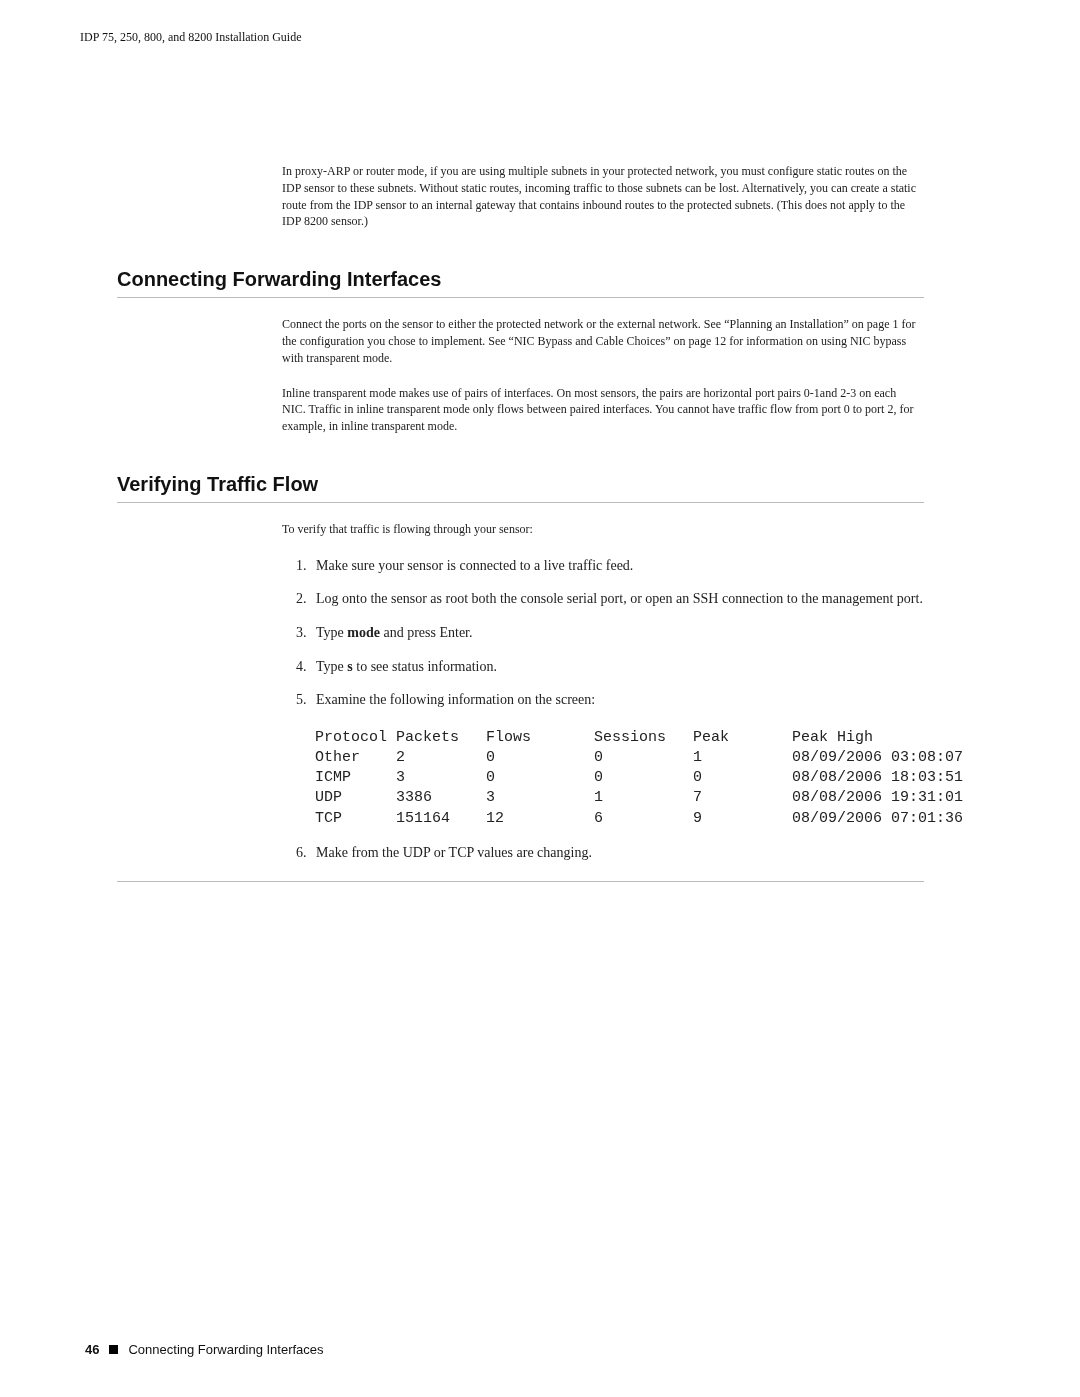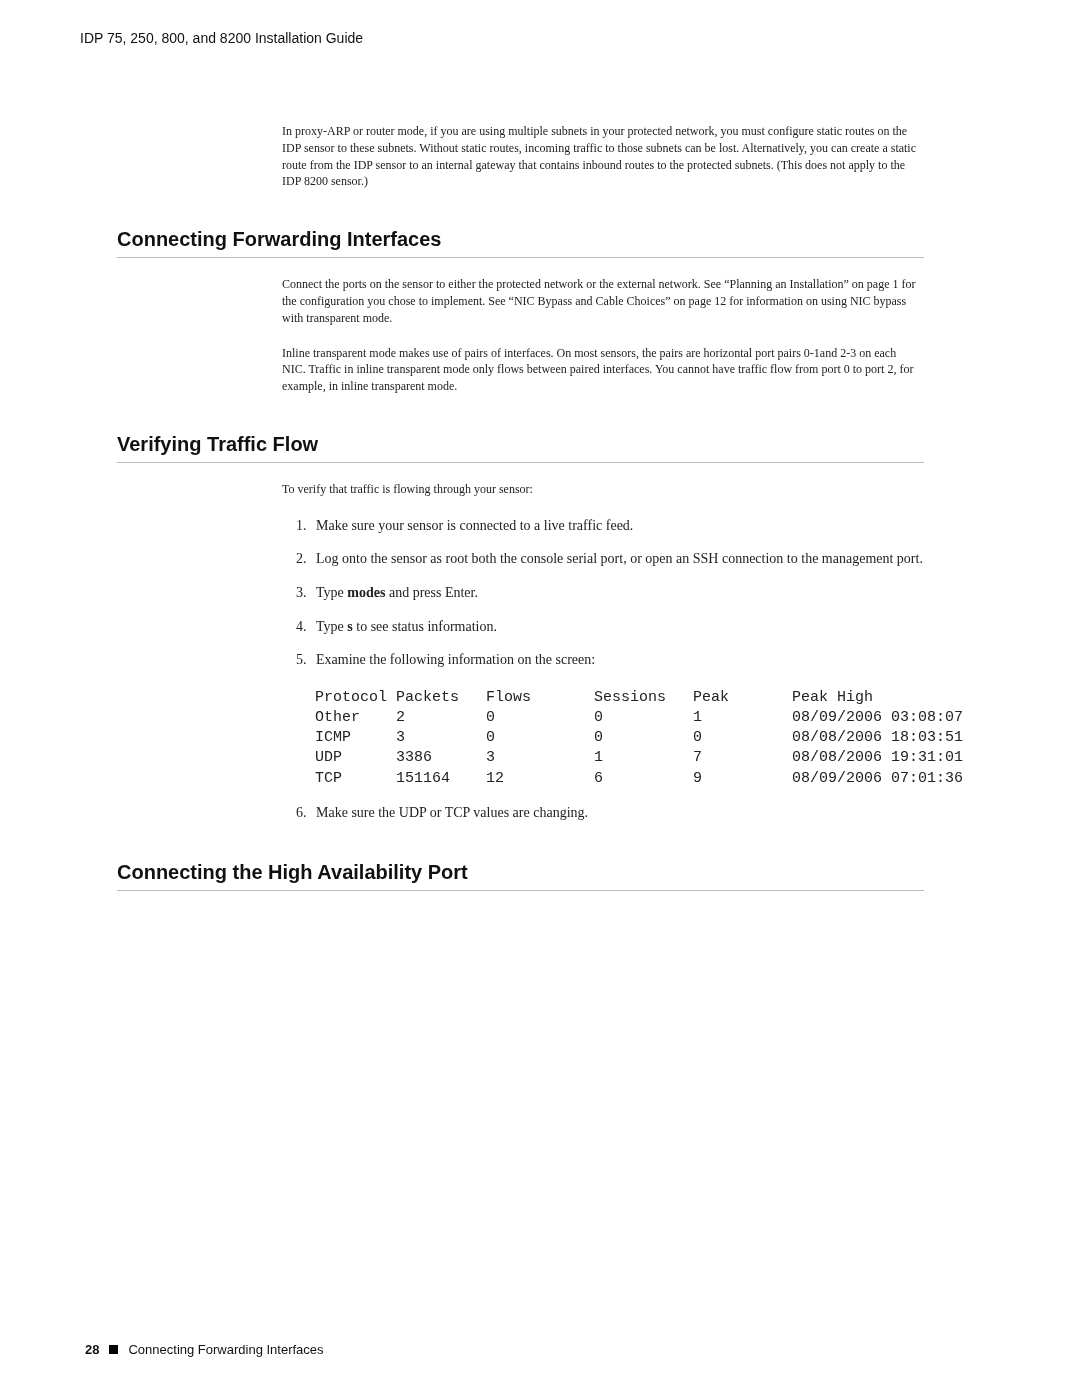--- a/index.html
+++ b/index.html
@@ -13,25 +13,25 @@
     position: relative;
   }
   .page {
     width: 1080px;
     height: 1397px;
     position: relative;
     box-sizing: border-box;
     padding: 30px 85px 40px 85px;
   }
   .running-head {
-    font-family: Liberation Sans, sans-serif;
-    font-size: 14px;
+    font-family: Liberation Serif, serif;
+    font-size: 12px;
     color: #111;
     margin-left: -5px;
-    margin-bottom: 77px;
+    margin-bottom: 118px;
   }
   .body-para {
     font-size: 12px;
     line-height: 1.4;
     margin: 0 0 18px 197px;
     max-width: 640px;
   }
   .section-heading {
     font-family: Arial, Helvetica, sans-serif;
     font-weight: bold;
@@ -102,41 +102,40 @@
 
   <div class="section-heading">Verifying Traffic Flow</div>
   <hr class="section-rule">
 
   <p class="body-para">To verify that traffic is flowing through your sensor:</p>
 
   <ol class="steps">
     <li>Make sure your sensor is connected to a live traffic feed.</li>
     <li>Log onto the sensor as root both the console serial port, or open an SSH connection to the management port.</li>
     <li>
-      <span>Type </span><b>modes</b><span> and press Enter.</span>
+      <span>Type </span><b>mode</b><span> and press Enter.</span>
     </li>
     <li>
       <span>Type </span><b>s</b><span> to see status information.</span>
     </li>
     <li>Examine the following information on the screen:</li>
   </ol>
 
   <div class="mono-block"><span>Protocol Packets   Flows       Sessions   Peak       Peak High</span>
 <span>Other    2         0           0          1          08/09/2006 03:08:07</span>
 <span>ICMP     3         0           0          0          08/08/2006 18:03:51</span>
 <span>UDP      3386      3           1          7          08/08/2006 19:31:01</span>
 <span>TCP      151164    12          6          9          08/09/2006 07:01:36</span></div>
 
   <ol class="steps" start="6">
-    <li>Make sure the UDP or TCP values are changing.</li>
+    <li>Make from the UDP or TCP values are changing.</li>
   </ol>
 
-  <div class="section-heading">Connecting the High Availability Port</div>
   <hr class="section-rule">
 
 
   <div class="footer">
-    <span class="pn">28</span>
+    <span class="pn">46</span>
     <span class="sq"></span>
     <span>Connecting Forwarding Interfaces</span>
   </div>
 
 </div>
 
 </body></html>

